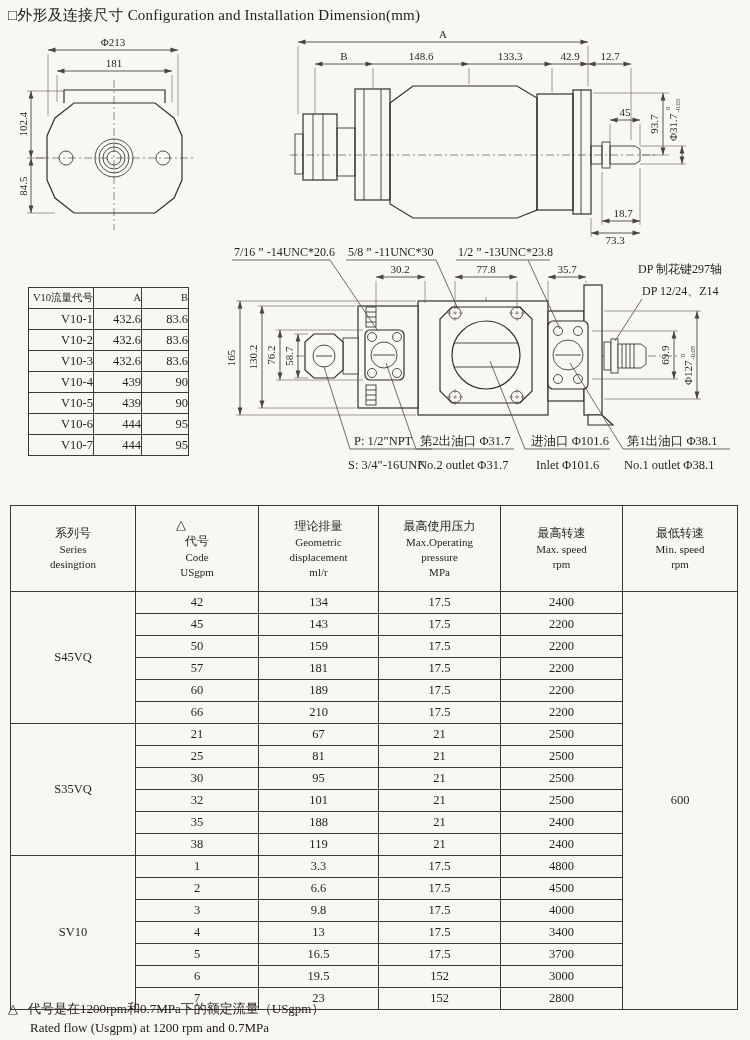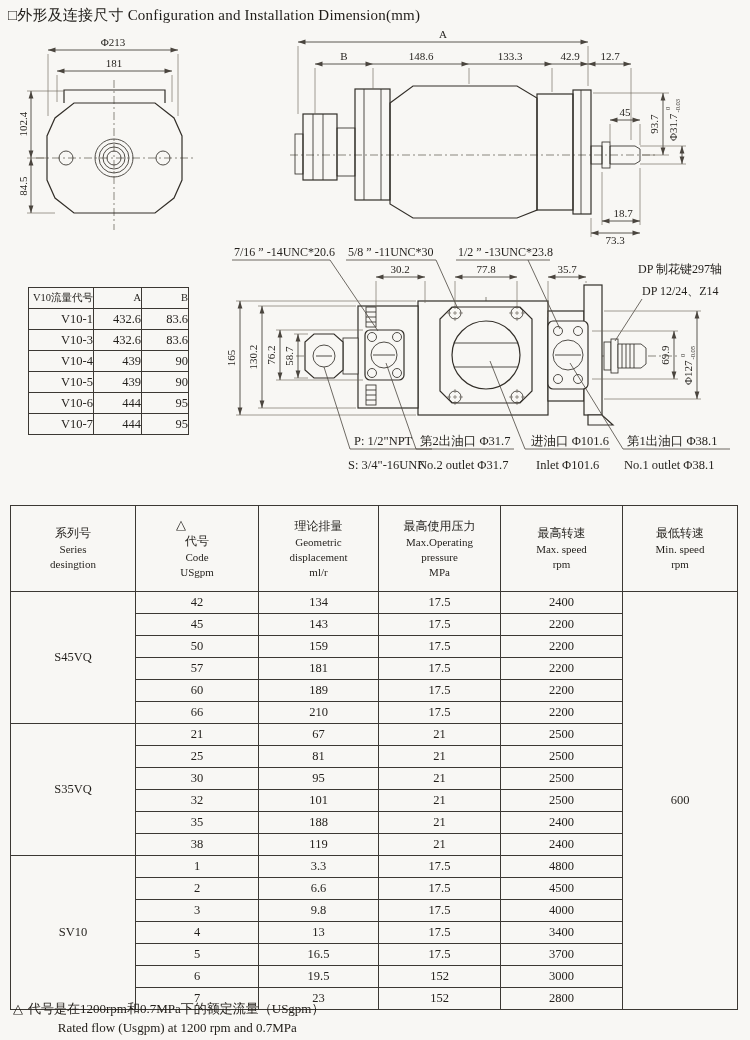--- a/index.html
+++ b/index.html
@@ -34,21 +34,21 @@
   .tech-table td,.tech-table th{border:1px solid #3c3833;text-align:center;padding:0;
               font-size:12.5px;font-weight:normal;}
   .tech-table thead th{height:85px;vertical-align:middle;}
   .tech-table tbody td{height:21px;line-height:1;}
   .hl-cn{font-size:12px;line-height:1.45;}
   .hl-en{font-size:11px;line-height:1.35;}
   .hl-tri{font-size:13px;line-height:1.2;transform:translateX(-16px);}
   .series-cell{font-size:13px;}
   .min-speed-cell{font-size:13px;vertical-align:middle;}
   
-  .footnote{position:absolute;left:8px;top:1000px;font-size:13px;line-height:1.45;color:#24201b;text-align:center;}
+  .footnote{position:absolute;left:8px;top:1000px;font-size:13px;line-height:1.45;color:#24201b;}
   .fn-mark{display:inline-block;width:20px;font-size:13px;}
   .fn-line2{margin-left:22px;}
 </style>
 </head>
 <body>
 
 <div class="page">
 
   <div class="doc-title">
     <span>□外形及连接尺寸</span>
@@ -340,20 +340,25 @@
     <thead>
       <tr>
         <th>V10流量代号</th>
         <th>A</th>
         <th>B</th>
       </tr>
     </thead>
     <tbody>
         <tr>
           <td>V10-1</td>
+          <td>432.6</td>
+          <td>83.6</td>
+        </tr>
+        <tr>
+          <td>V10-2</td>
           <td>432.6</td>
           <td>83.6</td>
         </tr>
         <tr>
           <td>V10-3</td>
           <td>432.6</td>
           <td>83.6</td>
         </tr>
         <tr>
           <td>V10-4</td>

